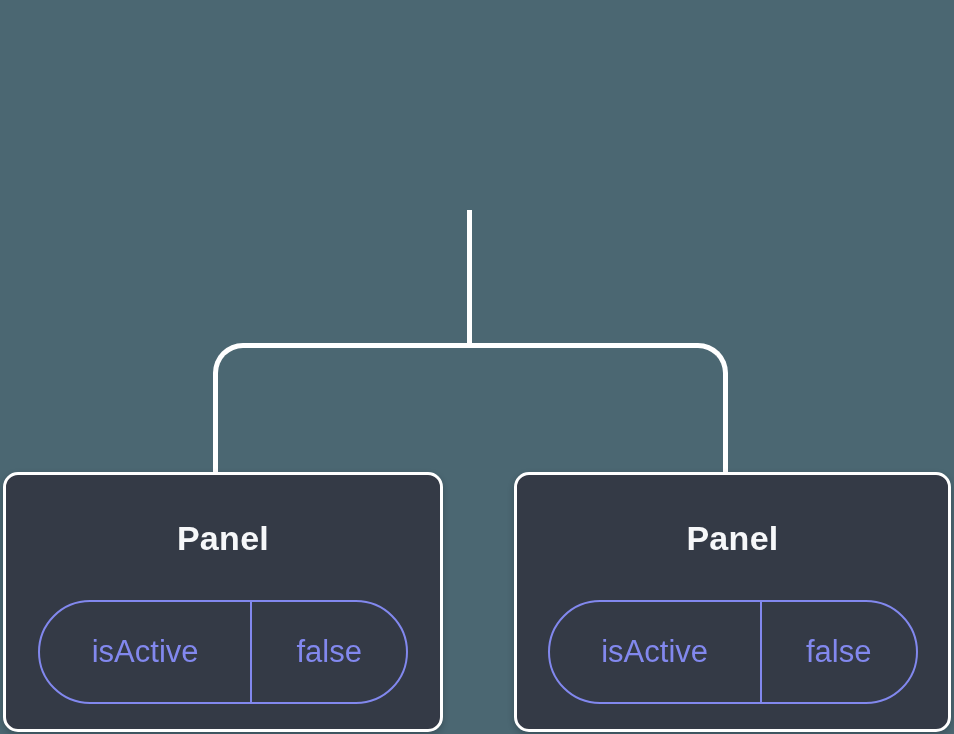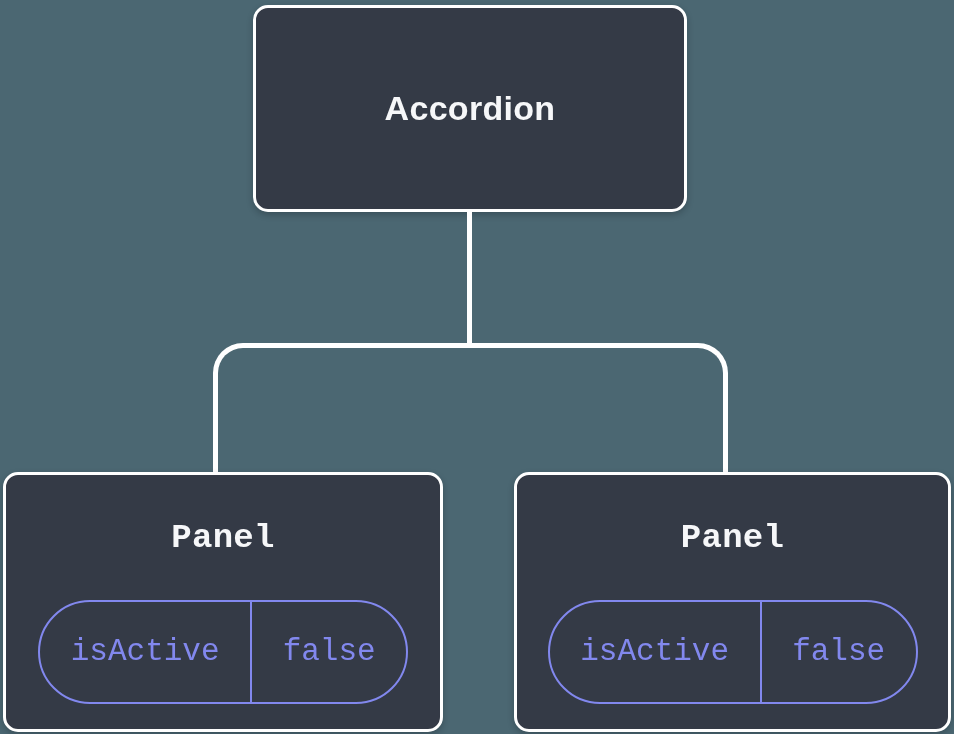--- a/index.html
+++ b/index.html
@@ -54,21 +54,20 @@
     border-width: 5px 5px 0 5px;
     border-radius: 30px 30px 0 0;
   }
   .panel-node {
     top: 472px;
     height: 260px;
     display: flex;
     flex-direction: column;
     align-items: center;
     padding-top: 42px;
-    font-family: Liberation Mono, monospace;
   }
   .panel-left  { left: 3px;   width: 440px; }
   .panel-right { left: 514px; width: 437px; }
   .pill {
     margin-top: 40px;
     width: 370px; height: 104px;
     border: 2.5px solid var(--purple);
     border-radius: 52px;
     display: flex;
     align-items: stretch;
@@ -84,23 +83,20 @@
     flex: 0 0 58%;
     border-right: 2.5px solid var(--purple);
   }
   .pill-value { flex: 1 1 auto; }
 </style>
 </head>
 <body>
 
 <div class="canvas">
 
-  <div class="node root-node">
-    <div class="node-label">Accordion</div>
-  </div>
 
   <div class="stem"></div>
   <div class="bracket"></div>
 
   <div class="node panel-node panel-left">
     <div class="node-label">Panel</div>
     <div class="pill">
       <div class="pill-key">isActive</div>
       <div class="pill-value">false</div>
     </div>

